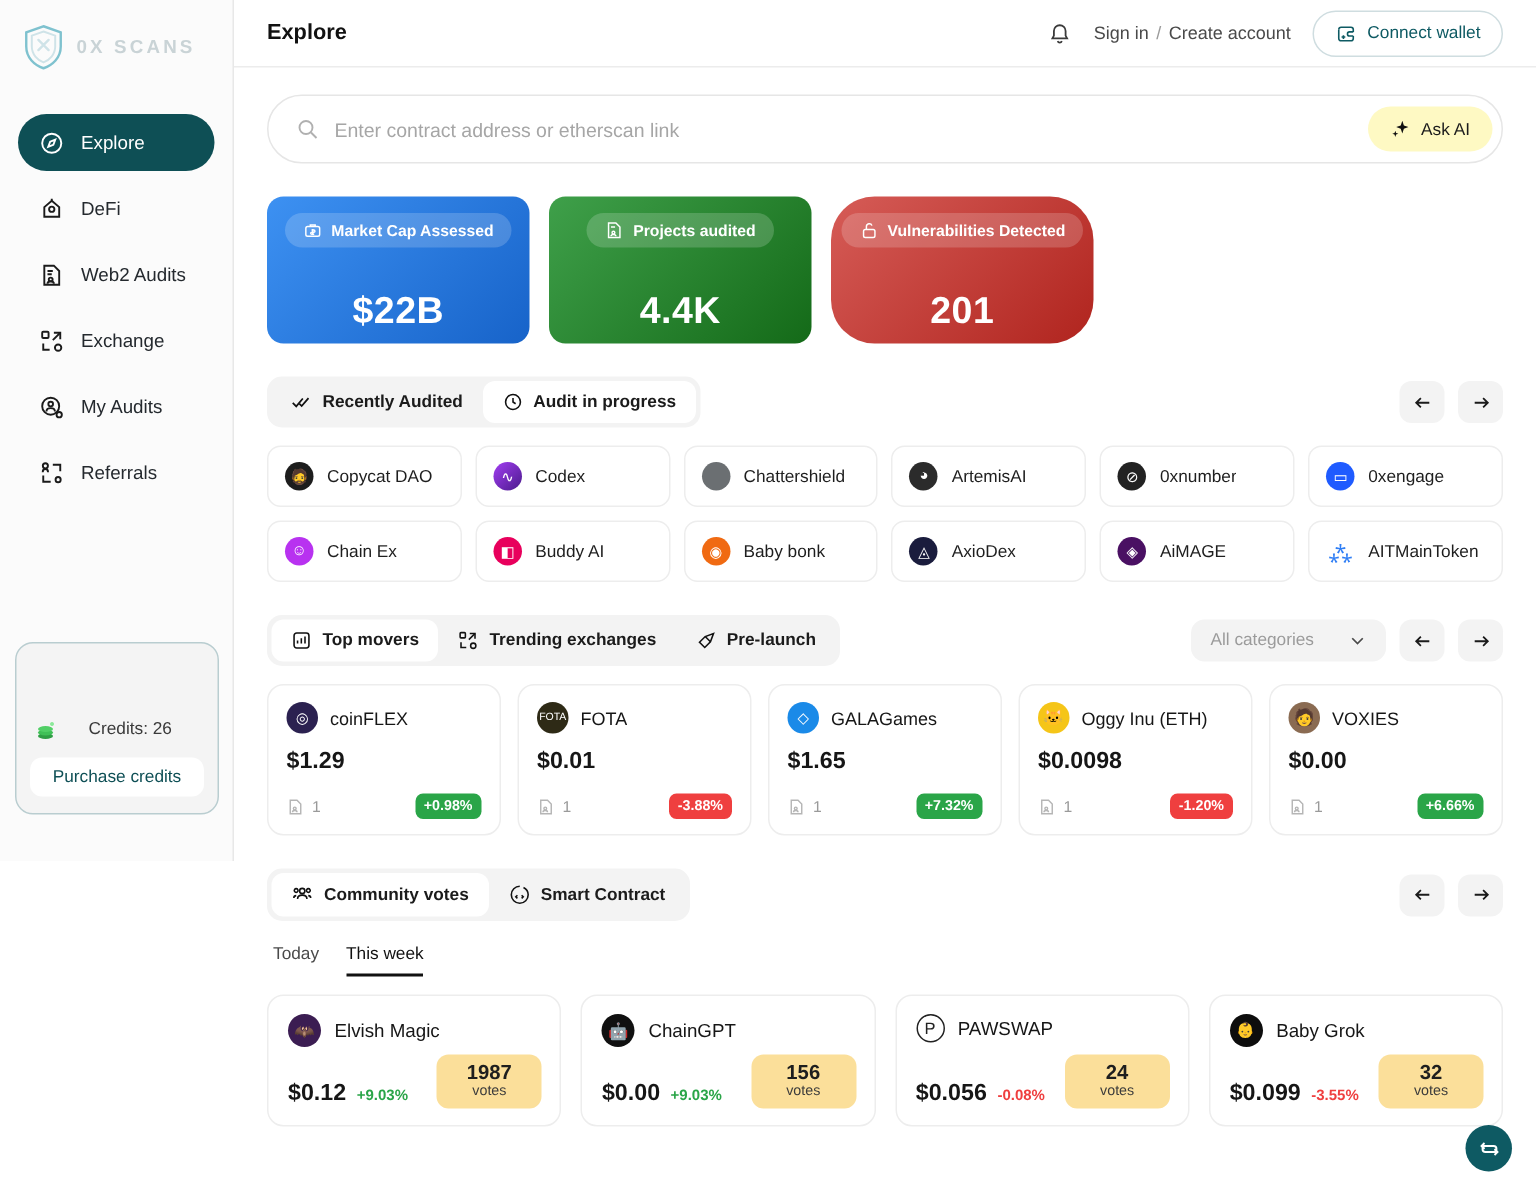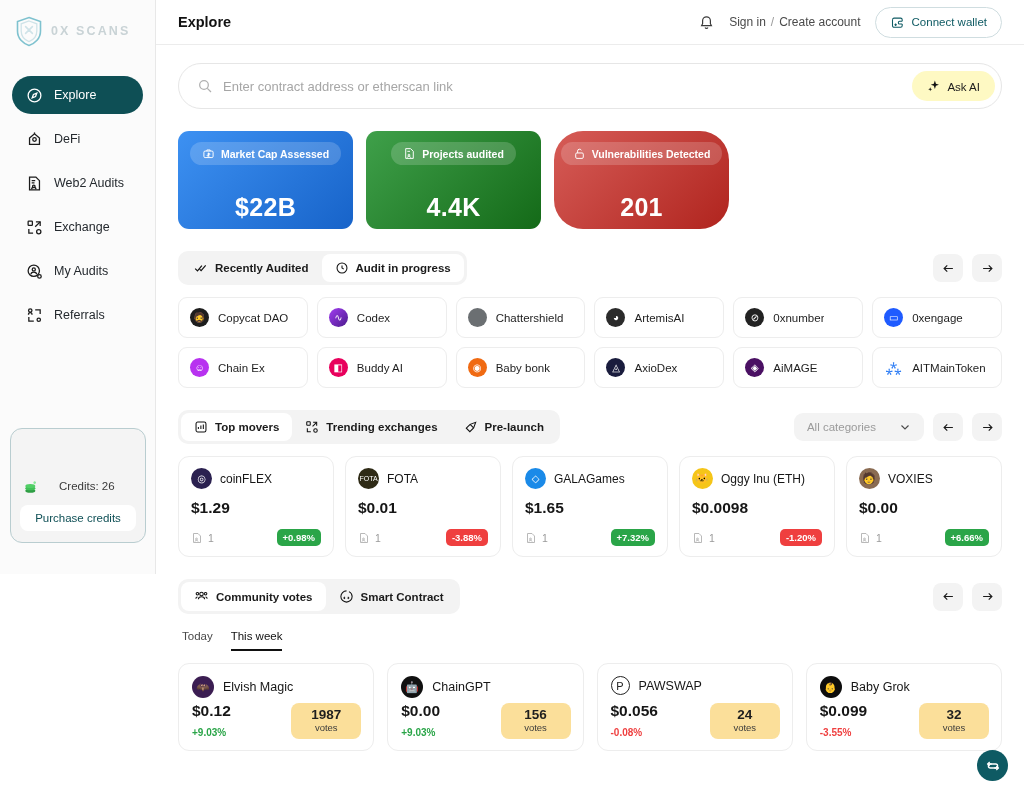--- a/index.html
+++ b/index.html
@@ -166,21 +166,21 @@
 
   
   .votes { display: grid; grid-template-columns: repeat(4, 1fr); gap: 13px; margin-top: 12px; }
   .vote {
     border: 1px solid #ededed; border-radius: 11px; padding: 12px 13px 12px;
     background: #fff; cursor: pointer; height: 88px; position: relative;
     display: flex; flex-direction: column;
   }
   .vote-head { display: flex; align-items: center; gap: 9px; }
   .vote-name { font-size: 12.5px; color: #161616; }
-  .vote-foot { display: flex; align-items: baseline; gap: 7px; margin-top: auto; flex-direction: column; }
+  .vote-foot { display: flex; align-items: baseline; gap: 7px; margin-top: auto; }
   .vote-price { font-size: 15.5px; font-weight: 700; color: #161616; }
   .vote-pct { font-size: 10px; font-weight: 700; }
   .vote-pct.up { color: #2aa548; }
   .vote-pct.down { color: #ef3f3f; }
   .votes-badge {
     position: absolute; right: 12px; bottom: 11px;
     background: #fbdf9a; border-radius: 8px; width: 70px; padding: 5px 12px 6px;
     text-align: center;
   }
   .votes-num { font-size: 13.5px; font-weight: 700; color: #1e1e1e; line-height: 1.05; }

